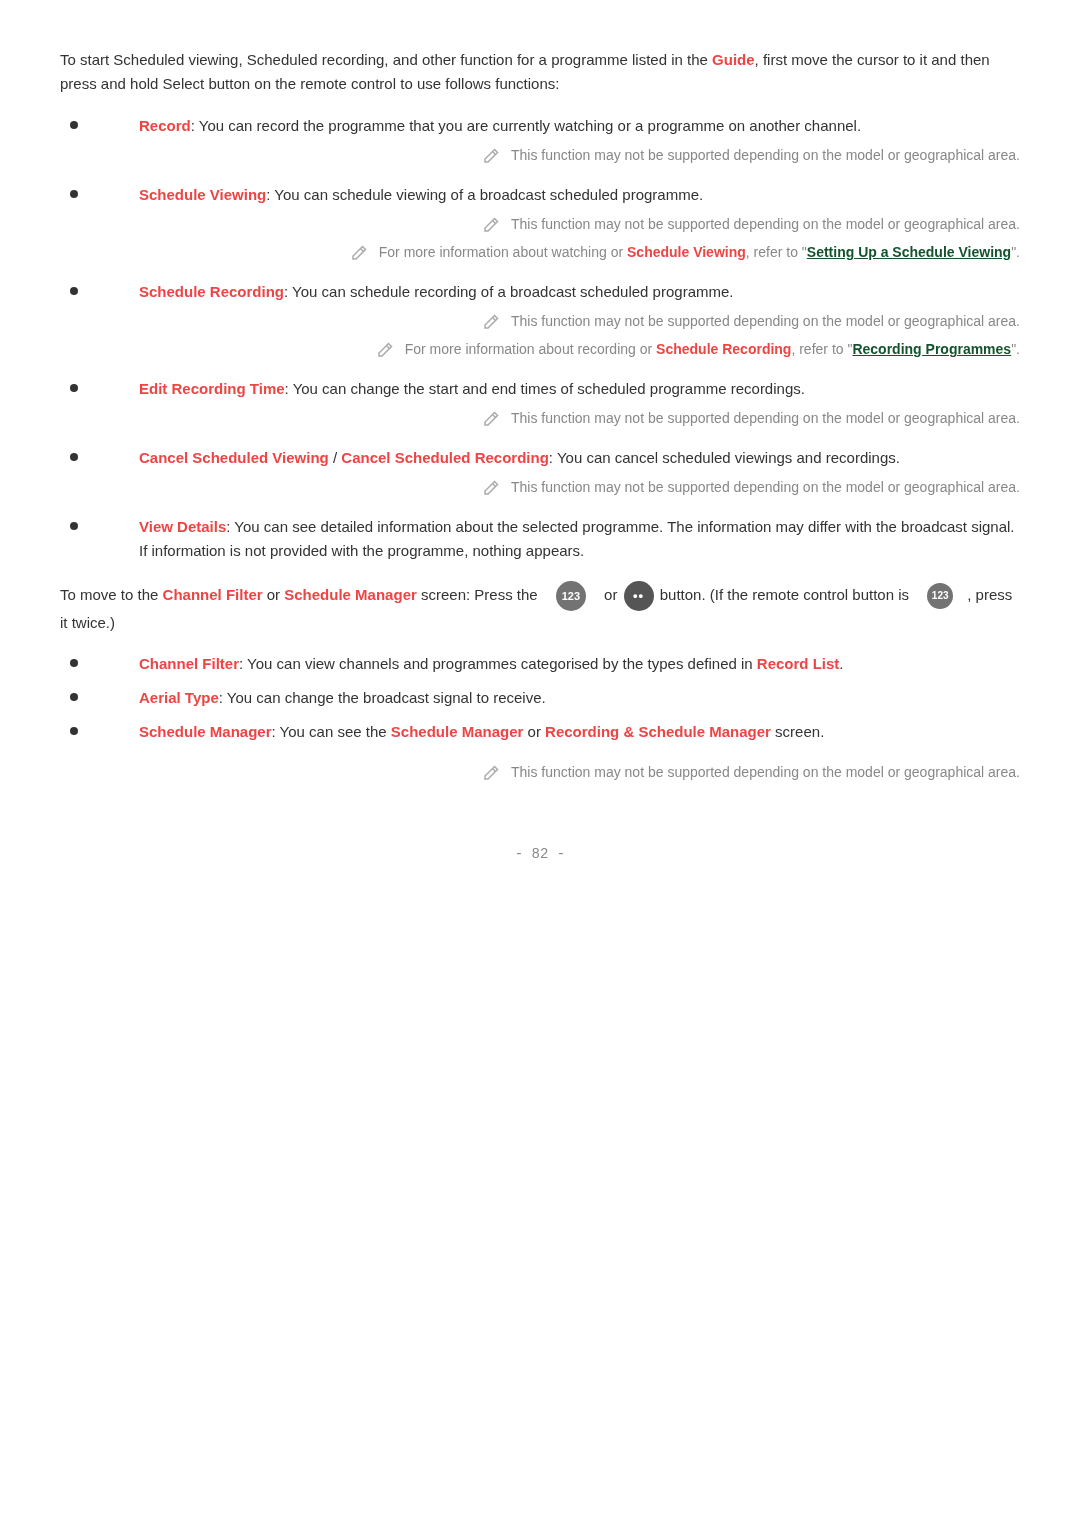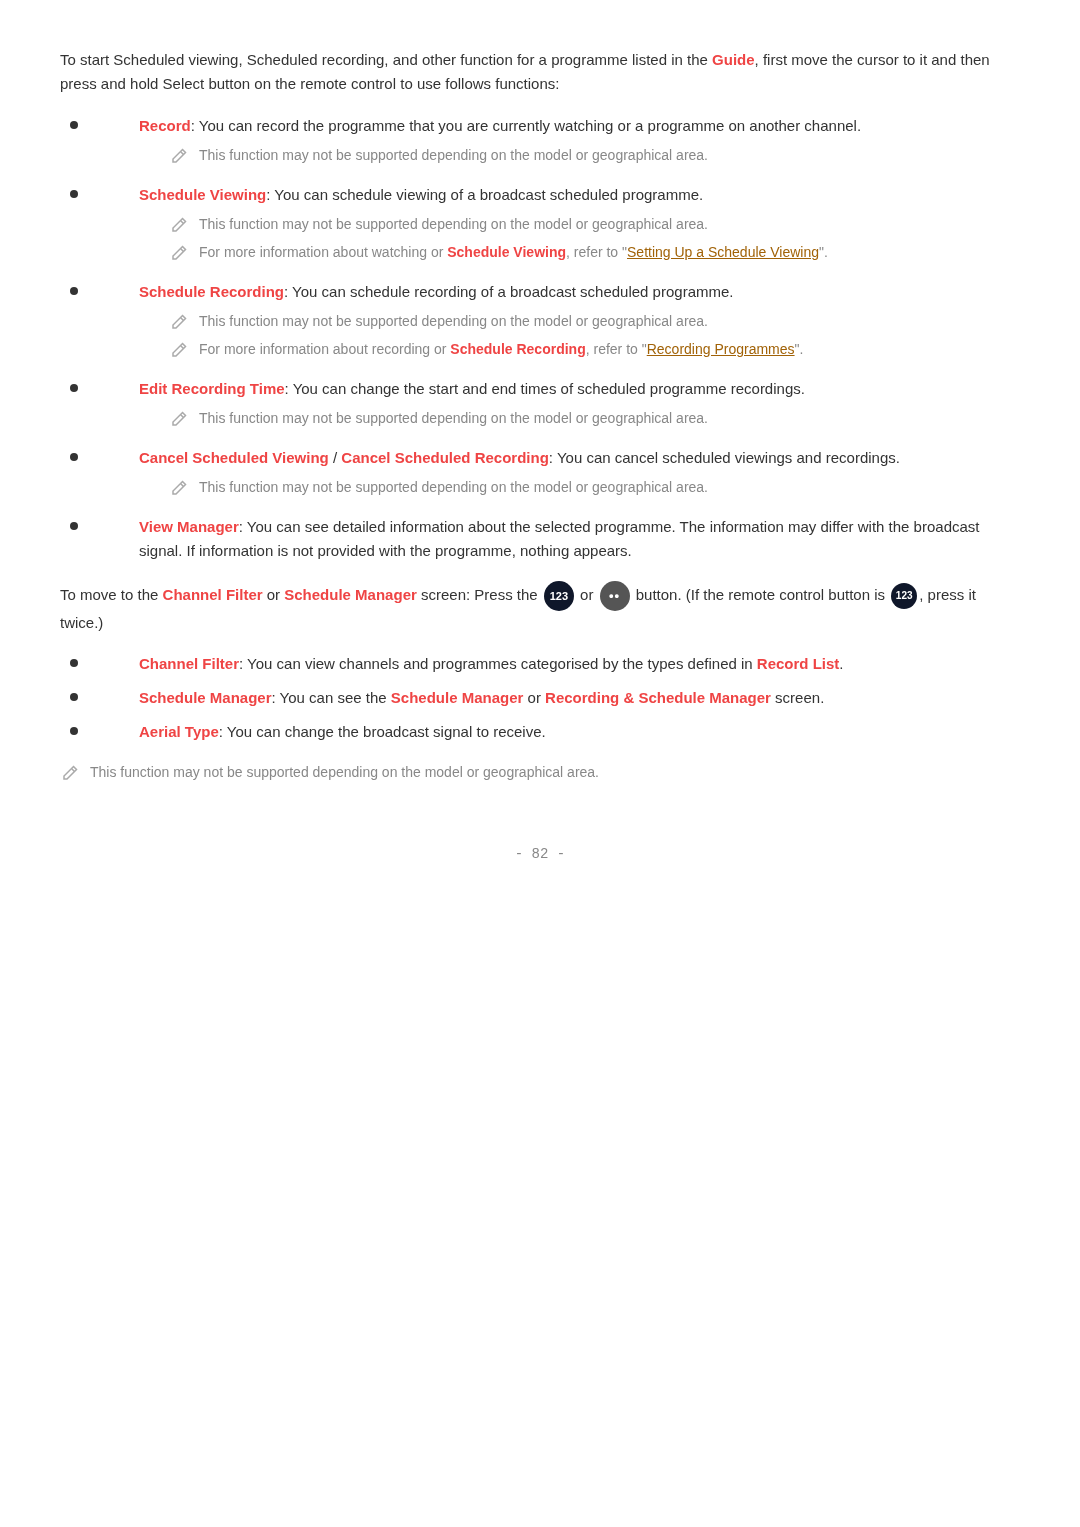--- a/index.html
+++ b/index.html
@@ -42,30 +42,31 @@
     .bullet-content {
       flex: 1;
       margin-left: 47px;
     }
     .link-blue {
       color: #ef4444;
       font-weight: 600;
       text-decoration: none;
     }
     .link-underline {
-      color: #a16207;
+      color: #14532d;
       text-decoration: underline;
-      font-weight: normal;
+      font-weight: bold;
     }
     .note-block {
       display: flex;
       align-items: flex-start;
       margin: 7px 0 7px 30px;
       color: #888;
       font-size: 14px;
+      justify-content: flex-end;
     }
     .note-icon {
       display: inline-block;
       width: 20px;
       height: 20px;
       margin-right: 10px;
       flex-shrink: 0;
       margin-top: 1px;
     }
     .note-icon svg {
@@ -83,26 +84,26 @@
       color: #333;
       line-height: 1.65;
     }
     .btn-icon {
       display: inline-flex;
       align-items: center;
       justify-content: center;
       width: 30px;
       height: 30px;
       border-radius: 50%;
-      background: #0f172a;
+      background: #737373;
       color: #fff;
       font-size: 11px;
       font-weight: bold;
       vertical-align: middle;
-      margin: 0 2px;
+      margin: 0 14px;
     }
     .btn-icon-dots {
       display: inline-flex;
       align-items: center;
       justify-content: center;
       width: 30px;
       height: 30px;
       border-radius: 50%;
       background: #555;
       color: #fff;
@@ -224,21 +225,21 @@
             </svg>
         </span>
         <span class="note-text">This function may not be supported depending on the model or geographical area.</span>
       </div>
     </div>
   </li>
 
   <li>
     <span class="bullet-dot"></span>
     <div class="bullet-content">
-      <span><a class="link-blue">View Manager</a>: You can see detailed information about the selected programme. The information may differ with the broadcast signal. If information is not provided with the programme, nothing appears.</span>
+      <span><a class="link-blue">View Details</a>: You can see detailed information about the selected programme. The information may differ with the broadcast signal. If information is not provided with the programme, nothing appears.</span>
     </div>
   </li>
 
 </ul>
 
 <p class="para">
   To move to the <a class="link-blue">Channel Filter</a> or <a class="link-blue">Schedule Manager</a> screen: Press the 
   <span class="btn-icon">123</span>
   or 
   <span class="btn-icon-dots">••</span>
@@ -250,28 +251,28 @@
   <li>
     <span class="bullet-dot"></span>
     <div class="bullet-content">
       <span><a class="link-blue">Channel Filter</a>: You can view channels and programmes categorised by the types defined in <a class="link-blue">Record List</a>.</span>
     </div>
   </li>
 
   <li>
     <span class="bullet-dot"></span>
     <div class="bullet-content">
+      <span><a class="link-blue">Aerial Type</a>: You can change the broadcast signal to receive.</span>
+    </div>
+  </li>
+
+  <li>
+    <span class="bullet-dot"></span>
+    <div class="bullet-content">
       <span><a class="link-blue">Schedule Manager</a>: You can see the <a class="link-blue">Schedule Manager</a> or <a class="link-blue">Recording &amp; Schedule Manager</a> screen.</span>
-    </div>
-  </li>
-
-  <li>
-    <span class="bullet-dot"></span>
-    <div class="bullet-content">
-      <span><a class="link-blue">Aerial Type</a>: You can change the broadcast signal to receive.</span>
     </div>
   </li>
 
 </ul>
 
 <div class="note-block" style="margin-left:0; margin-top:10px;">
   <span class="note-icon">
     <svg viewBox="0 0 20 20" fill="none">
         <path d="M13.5 3.5L16.5 6.5L7 16H4V13L13.5 3.5Z" stroke="#aaa" stroke-width="1.5" fill="none"></path>
         <path d="M11.5 5.5L14.5 8.5" stroke="#aaa" stroke-width="1.5"></path>

